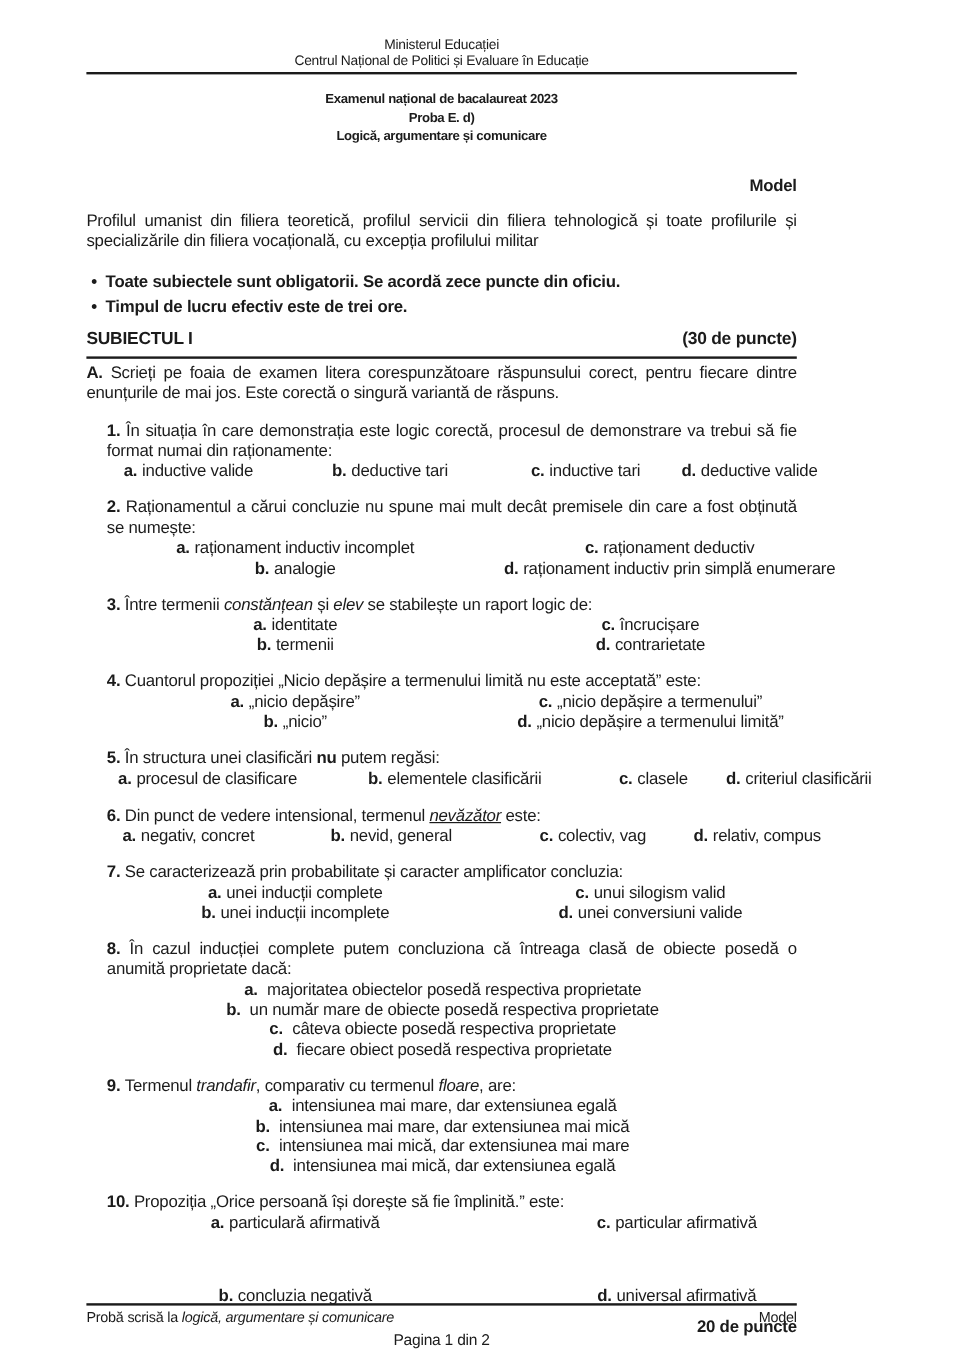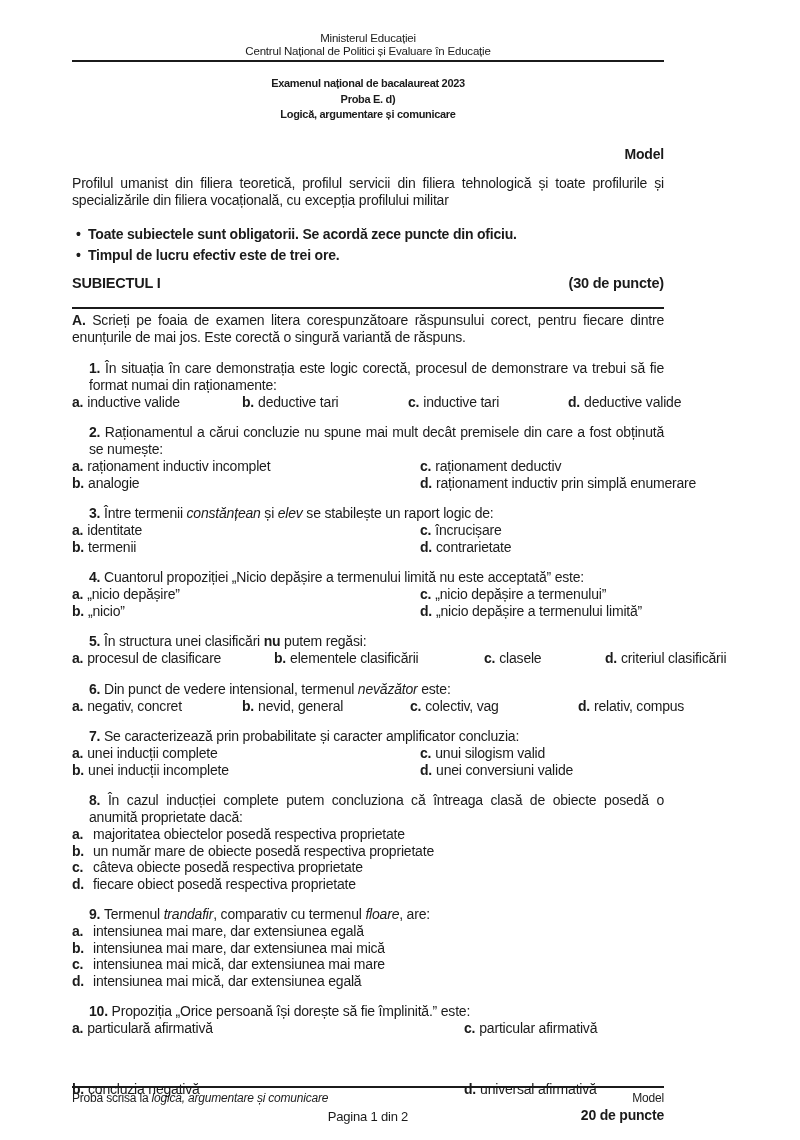--- a/index.html
+++ b/index.html
@@ -18,30 +18,30 @@
 
   .model-row { text-align:right; font-weight:bold; font-size:14px; margin-top:23px; }
 
   .intro { margin-top:13px; text-align:justify; line-height:17px; }
 
   .bullets { margin-top:15px; font-weight:bold; }
   .bullet-item { display:flex; line-height:21px; padding-left:4px; }
   .bullet-marker { width:12px; }
 
   .subject-row { display:flex; justify-content:space-between; font-weight:bold; font-size:14.5px;
-                 border-bottom:2px solid #1b1b1b; margin-top:9px; padding-bottom:16px; }
+                 border-bottom:2px solid #1b1b1b; margin-top:9px; padding-bottom:6px; }
 
   .instruction { text-align:justify; line-height:17px; margin-top:3px; }
 
   .question { margin-top:14px; }
   .stem { padding-left:17px; line-height:17px; text-align:justify; }
   .opts-grid { display:grid; line-height:16.5px; }
   .opts-list { line-height:16.5px; }
   .opts-list .opt { display:block; }
-  .opt { white-space:nowrap; }
+  .opt { white-space:nowrap;text-align:center; }
   .opt-letter { font-weight:bold; margin-right:4px; }
   .opts-list .opt-letter { display:inline-block; width:15px; margin-right:6px; }
 
   .points-row { text-align:right; font-weight:bold; font-size:14px; margin-top:10px; }
 
   .footer { position:absolute; left:72px; right:72px; top:1086px;
             border-top:2px solid #1b1b1b; font-size:12px; padding-top:3px; }
   .footer-row { display:flex; justify-content:space-between; }
   .footer-page { text-align:center; margin-top:4px; font-size:13px; }
 </style>
@@ -129,21 +129,21 @@
     <p class="stem"><span style="font-weight: bold;">5. </span><span>În structura unei clasificări </span><span style="font-weight: bold;">nu</span><span> putem regăsi:</span></p>
     <div class="opts-grid" style="grid-template-columns: 202px 210px 121px auto;">
           <div class="opt"><span class="opt-letter">a.</span><span>procesul de clasificare</span></div>
           <div class="opt"><span class="opt-letter">b.</span><span>elementele clasificării</span></div>
           <div class="opt"><span class="opt-letter">c.</span><span>clasele</span></div>
           <div class="opt"><span class="opt-letter">d.</span><span>criteriul clasificării</span></div>
         </div>
   </div>
 
   <div class="question">
-    <p class="stem"><span style="font-weight: bold;">6. </span><span>Din punct de vedere intensional, termenul </span><span style="font-style: italic;">nevăzător</span><span> este:</span></p>
+    <p class="stem"><span style="font-weight: bold;">6. </span><span>Din punct de vedere intensional, termenul </span><span style="font-style: italic; text-decoration: underline;">nevăzător</span><span> este:</span></p>
     <div class="opts-grid" style="grid-template-columns: 170px 168px 168px auto;">
           <div class="opt"><span class="opt-letter">a.</span><span>negativ, concret</span></div>
           <div class="opt"><span class="opt-letter">b.</span><span>nevid, general</span></div>
           <div class="opt"><span class="opt-letter">c.</span><span>colectiv, vag</span></div>
           <div class="opt"><span class="opt-letter">d.</span><span>relativ, compus</span></div>
         </div>
   </div>
 
   <div class="question">
     <p class="stem"><span style="font-weight: bold;">7. </span><span>Se caracterizează prin probabilitate și caracter amplificator concluzia:</span></p>

